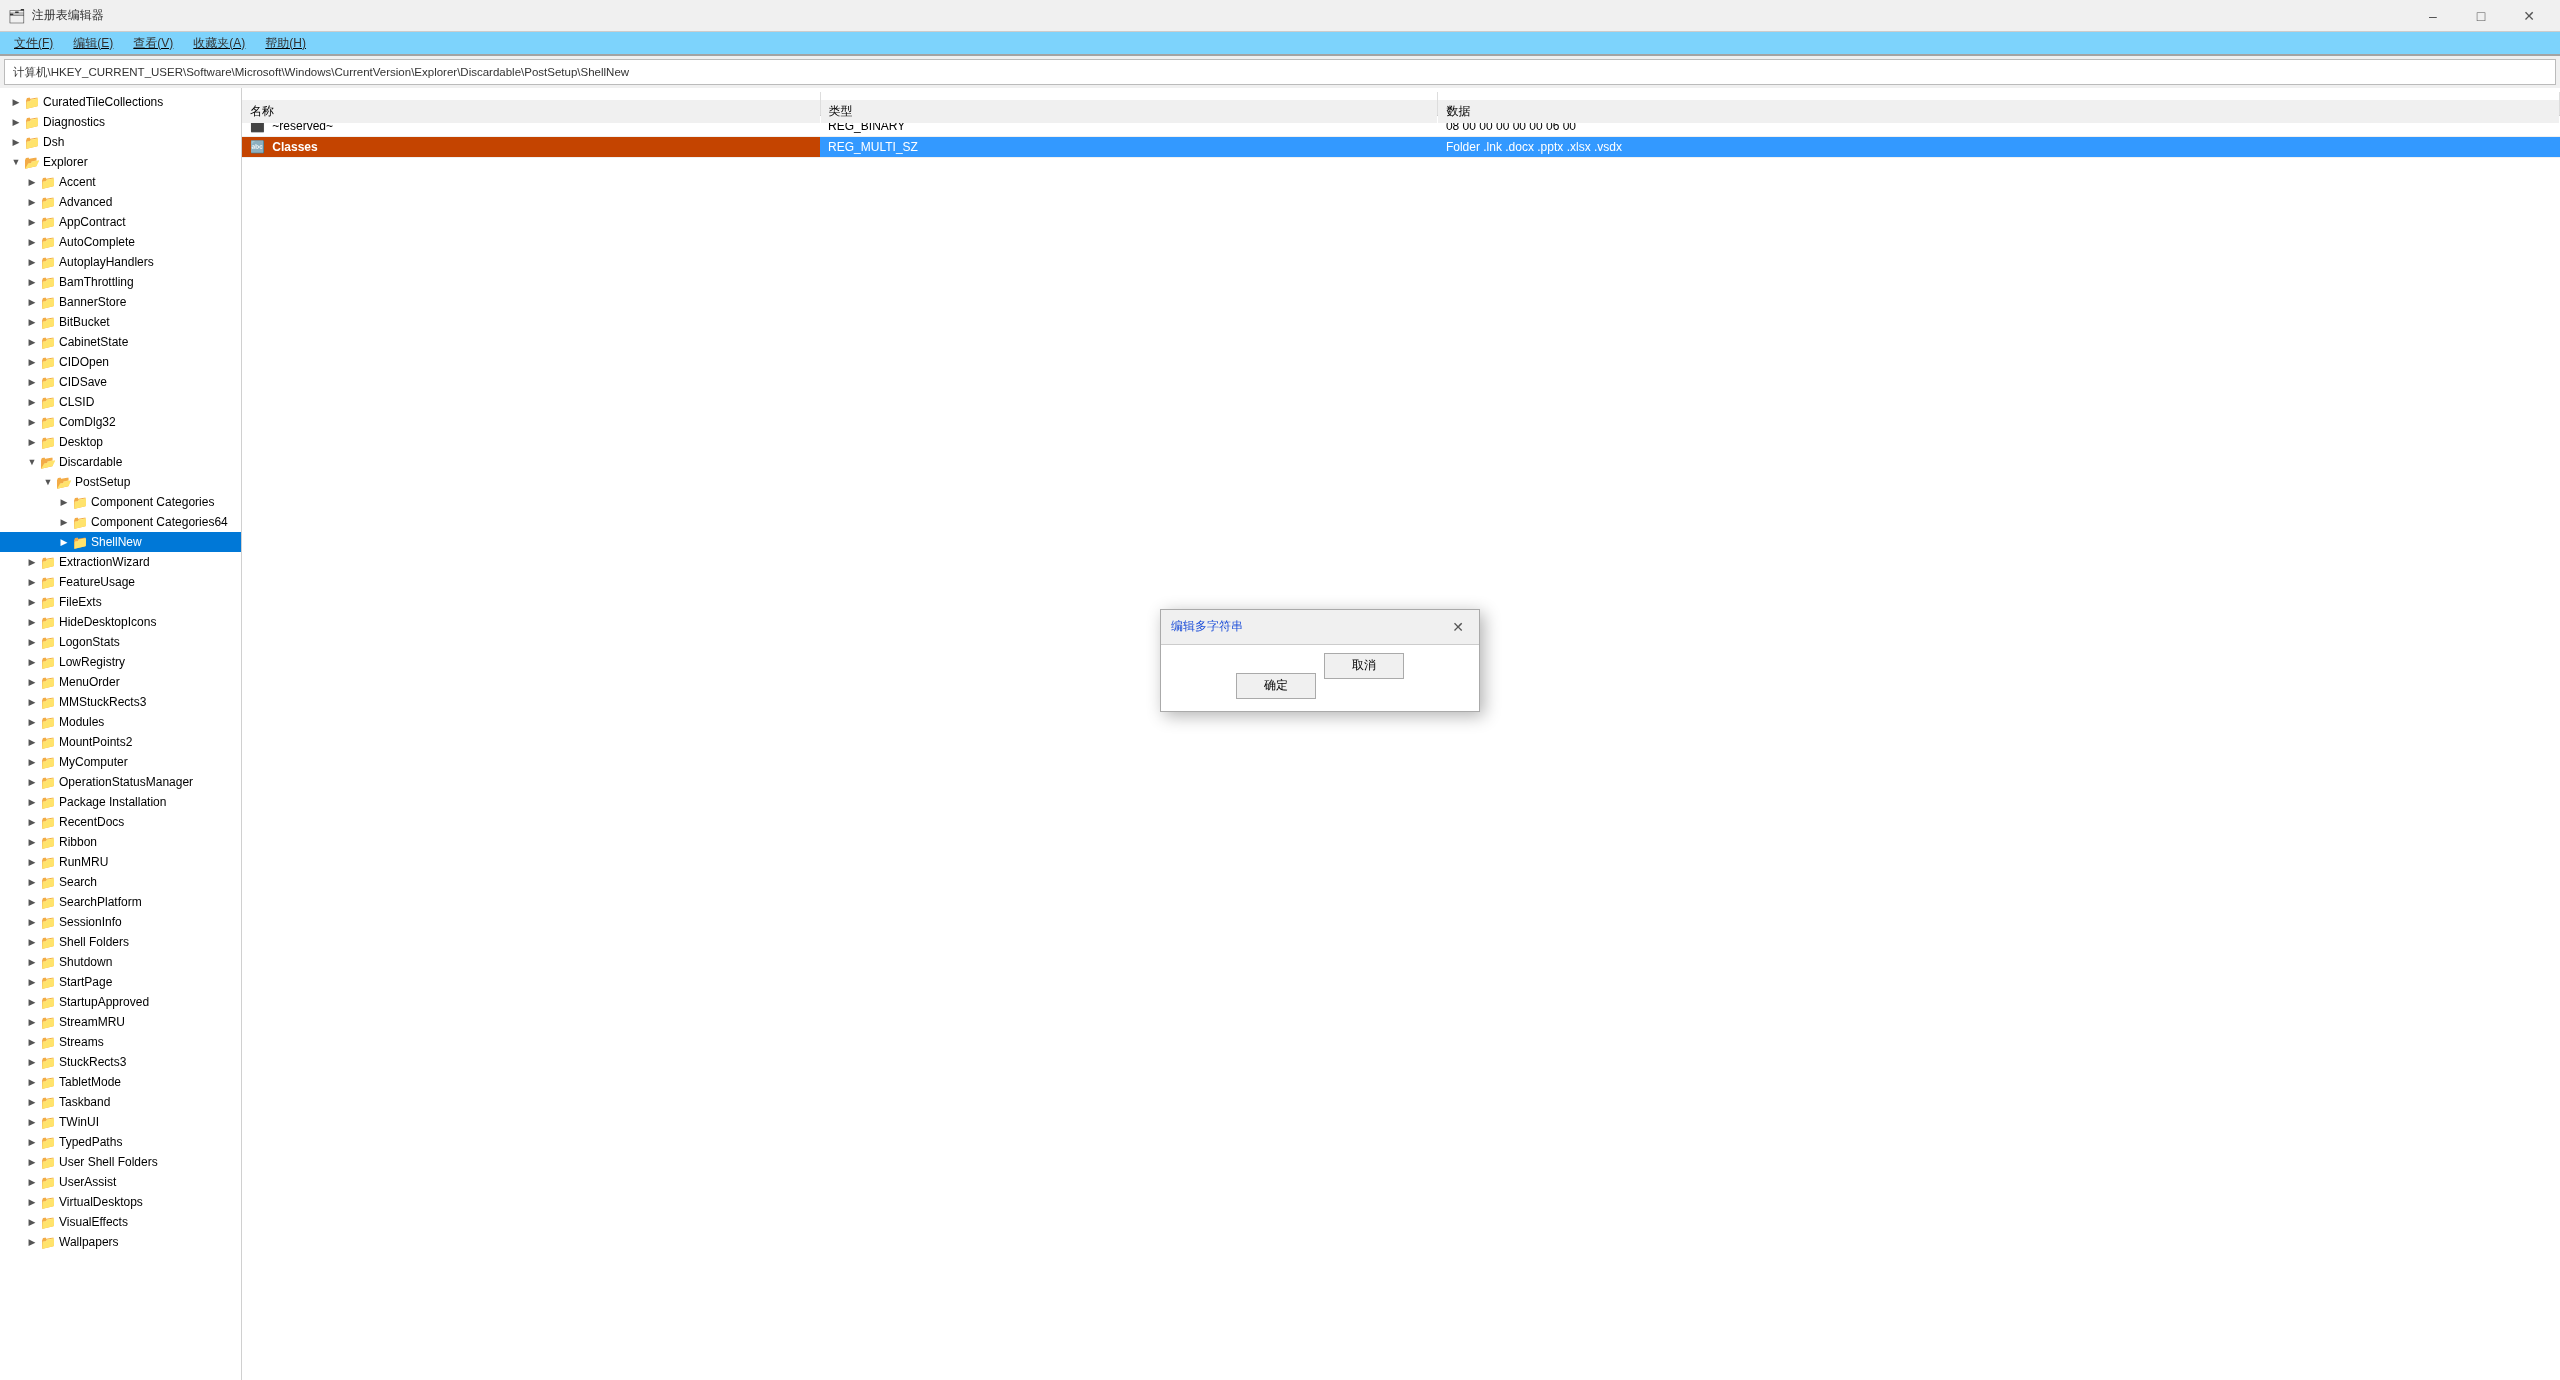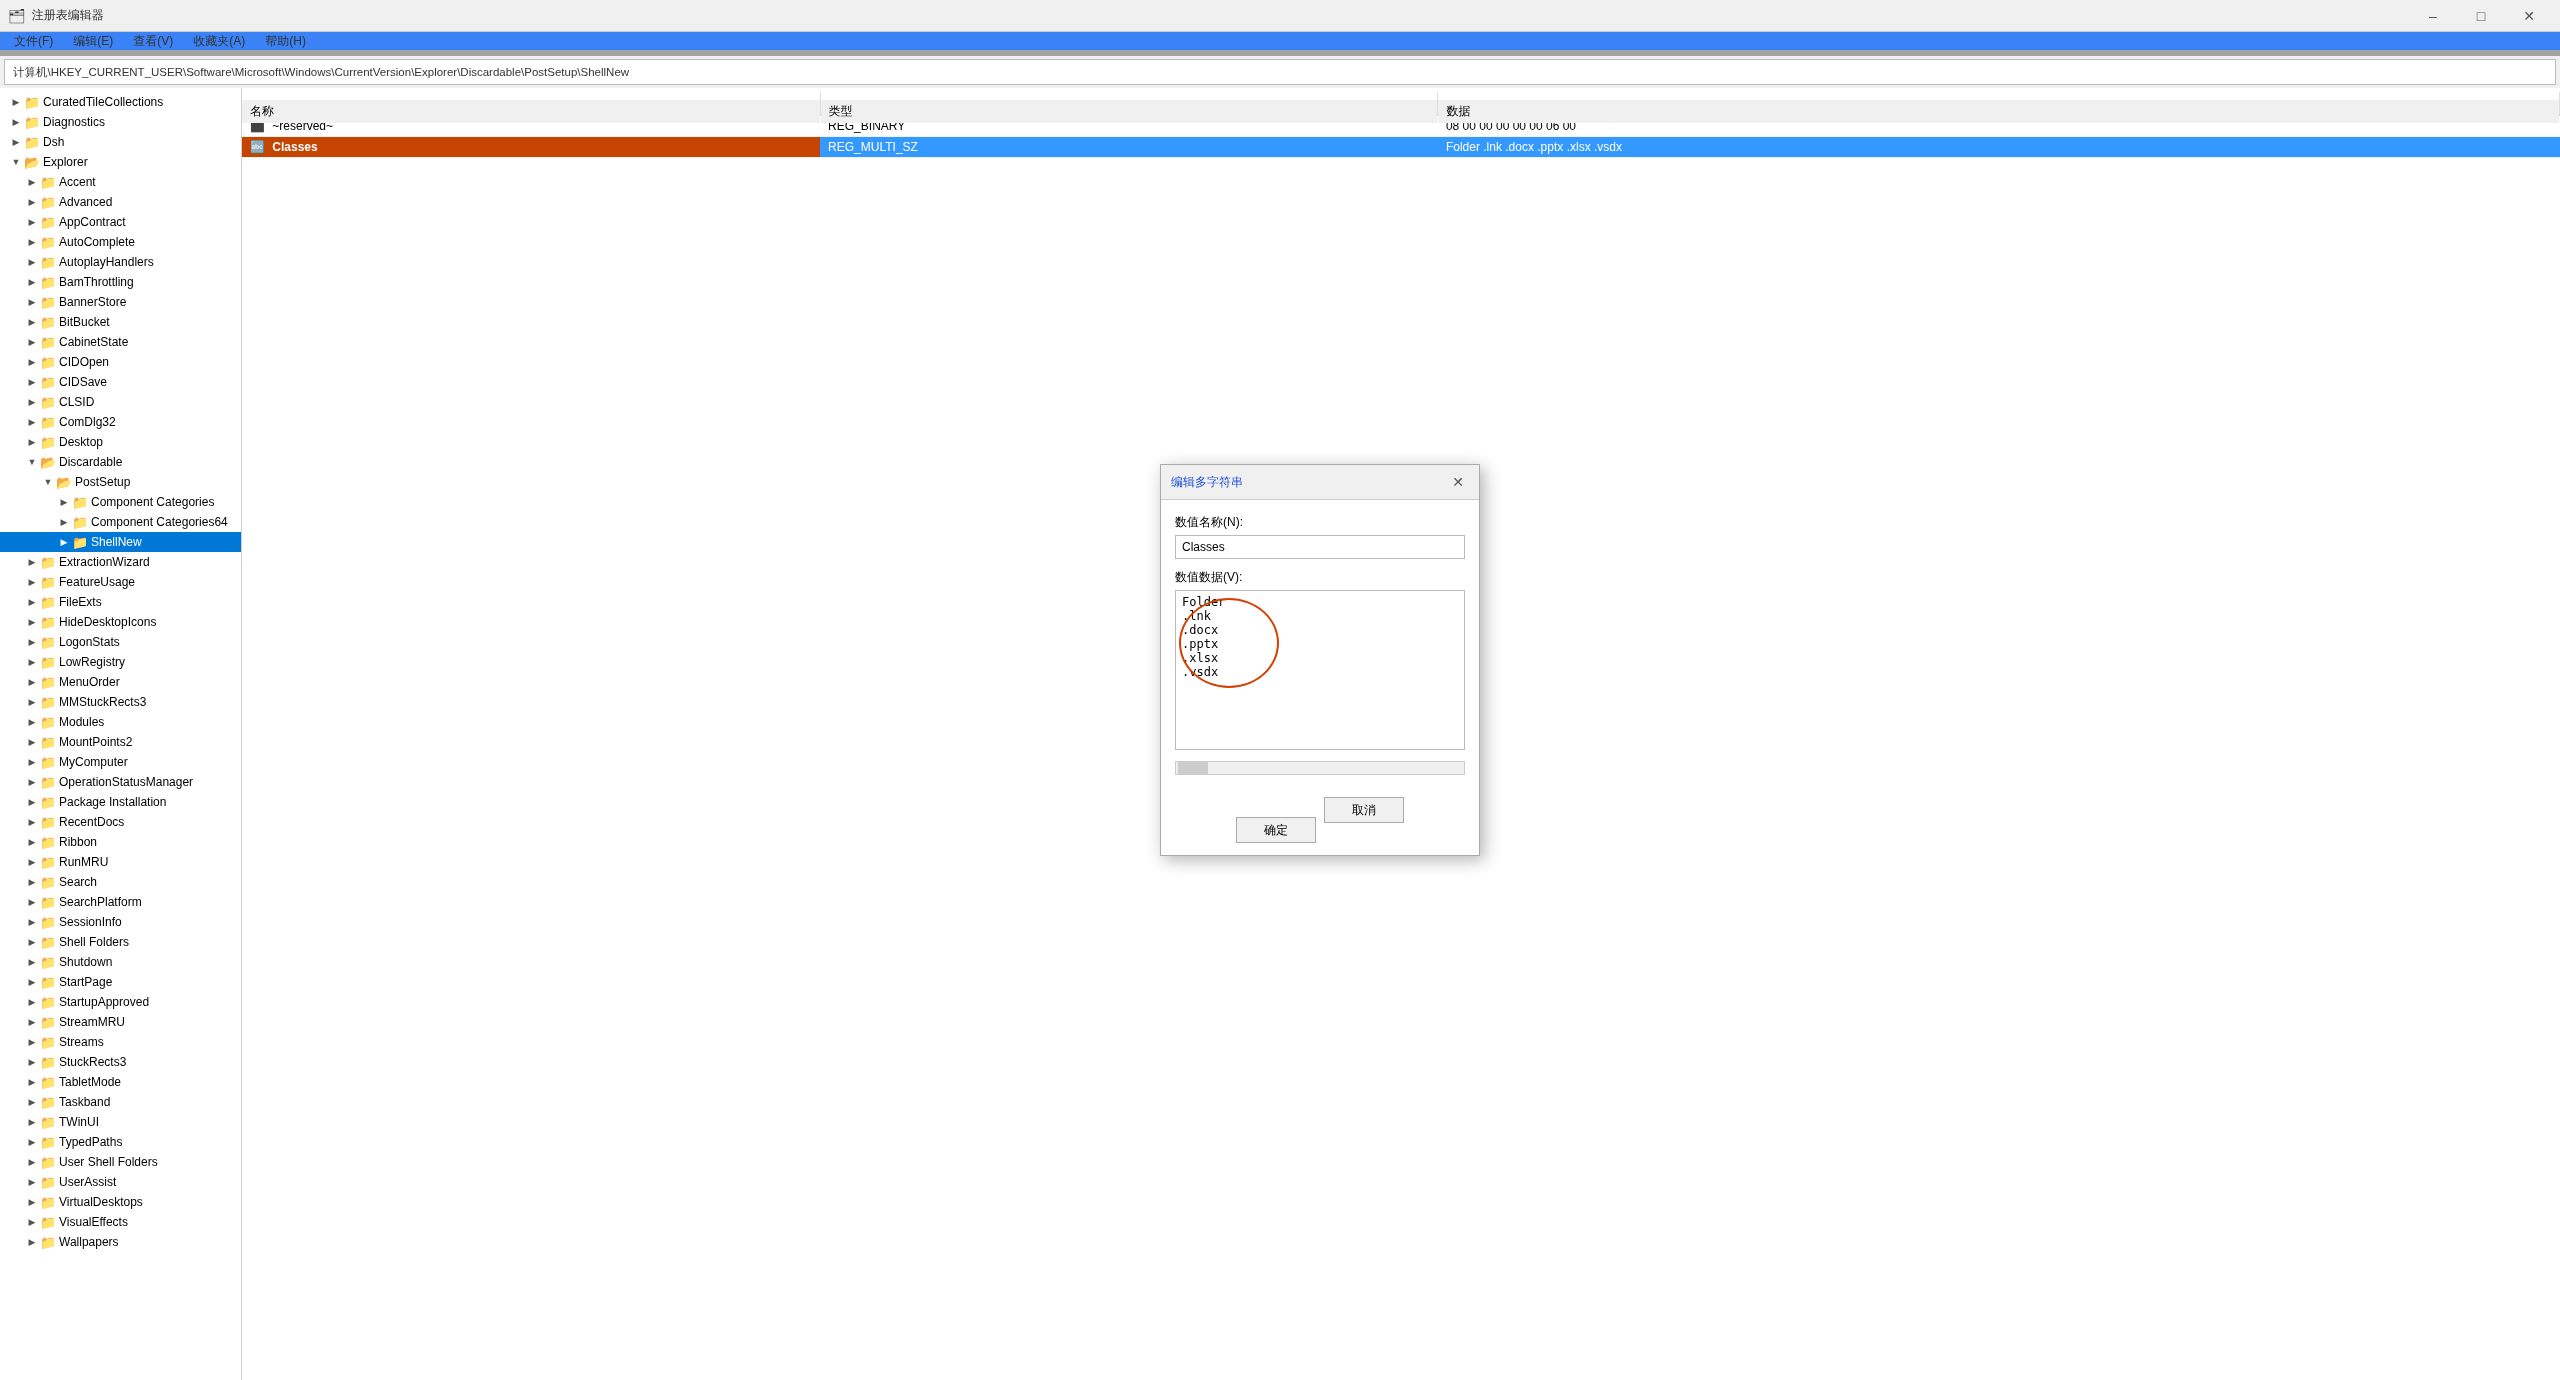--- a/index.html
+++ b/index.html
@@ -42,25 +42,26 @@
       display: flex;
       align-items: center;
       justify-content: center;
       font-size: 14px;
       color: #555;
     }
 
     
     .menu-bar {
       height: 24px;
-      background: #3b82f6;
+      background: #7dd3fc;
       display: flex;
       align-items: center;
       padding: 0 4px;
-      border-bottom: 6px solid #a3a3a3;
+      border-bottom: 2px solid #a3a3a3;
+      text-decoration: underline;
     }
     .menu-item {
       padding: 2px 10px;
       cursor: pointer;
       font-size: 12px;
       color: #333;
     }
 
     
     .address-bar {
@@ -623,36 +624,18 @@
     </table>
   </div>
 </div>
 
 <div class="dialog-overlay" style="position:fixed; top:0; left:0; right:0; bottom:0; display:flex; align-items:center; justify-content:center; pointer-events:none; z-index:100; margin-left:80px; margin-top:-60px;">
   <div class="dialog" style="pointer-events:all;">
     <div class="dialog-title-bar">
       <span class="dialog-title-text">编辑多字符串</span>
       <button class="dialog-close-btn">✕</button>
     </div>
-    <div class="dialog-body">
-      <div class="dialog-field-label">数值名称(N):</div>
-      <input class="dialog-input" type="text" value="Classes" style="">
-      <div class="dialog-field-label">数值数据(V):</div>
-      <div class="dialog-textarea-wrapper" style="position:relative;">
-        <textarea class="dialog-textarea" style="">Folder
-.lnk
-.docx
-.pptx
-.xlsx
-.vsdx</textarea>
-        
-        <div style="position:absolute; top:8px; left:4px; width:100px; height:90px; border: 2.5px solid #d44000; border-radius:50%; pointer-events:none;"></div>
-      </div>
-      <div class="dialog-hscroll">
-        <div class="dialog-hscroll-thumb"></div>
-      </div>
-    </div>
     <div class="dialog-footer">
       <button class="dialog-btn primary">确定</button>
       <button class="dialog-btn">取消</button>
     </div>
   </div>
 </div>
 
 </body></html>

